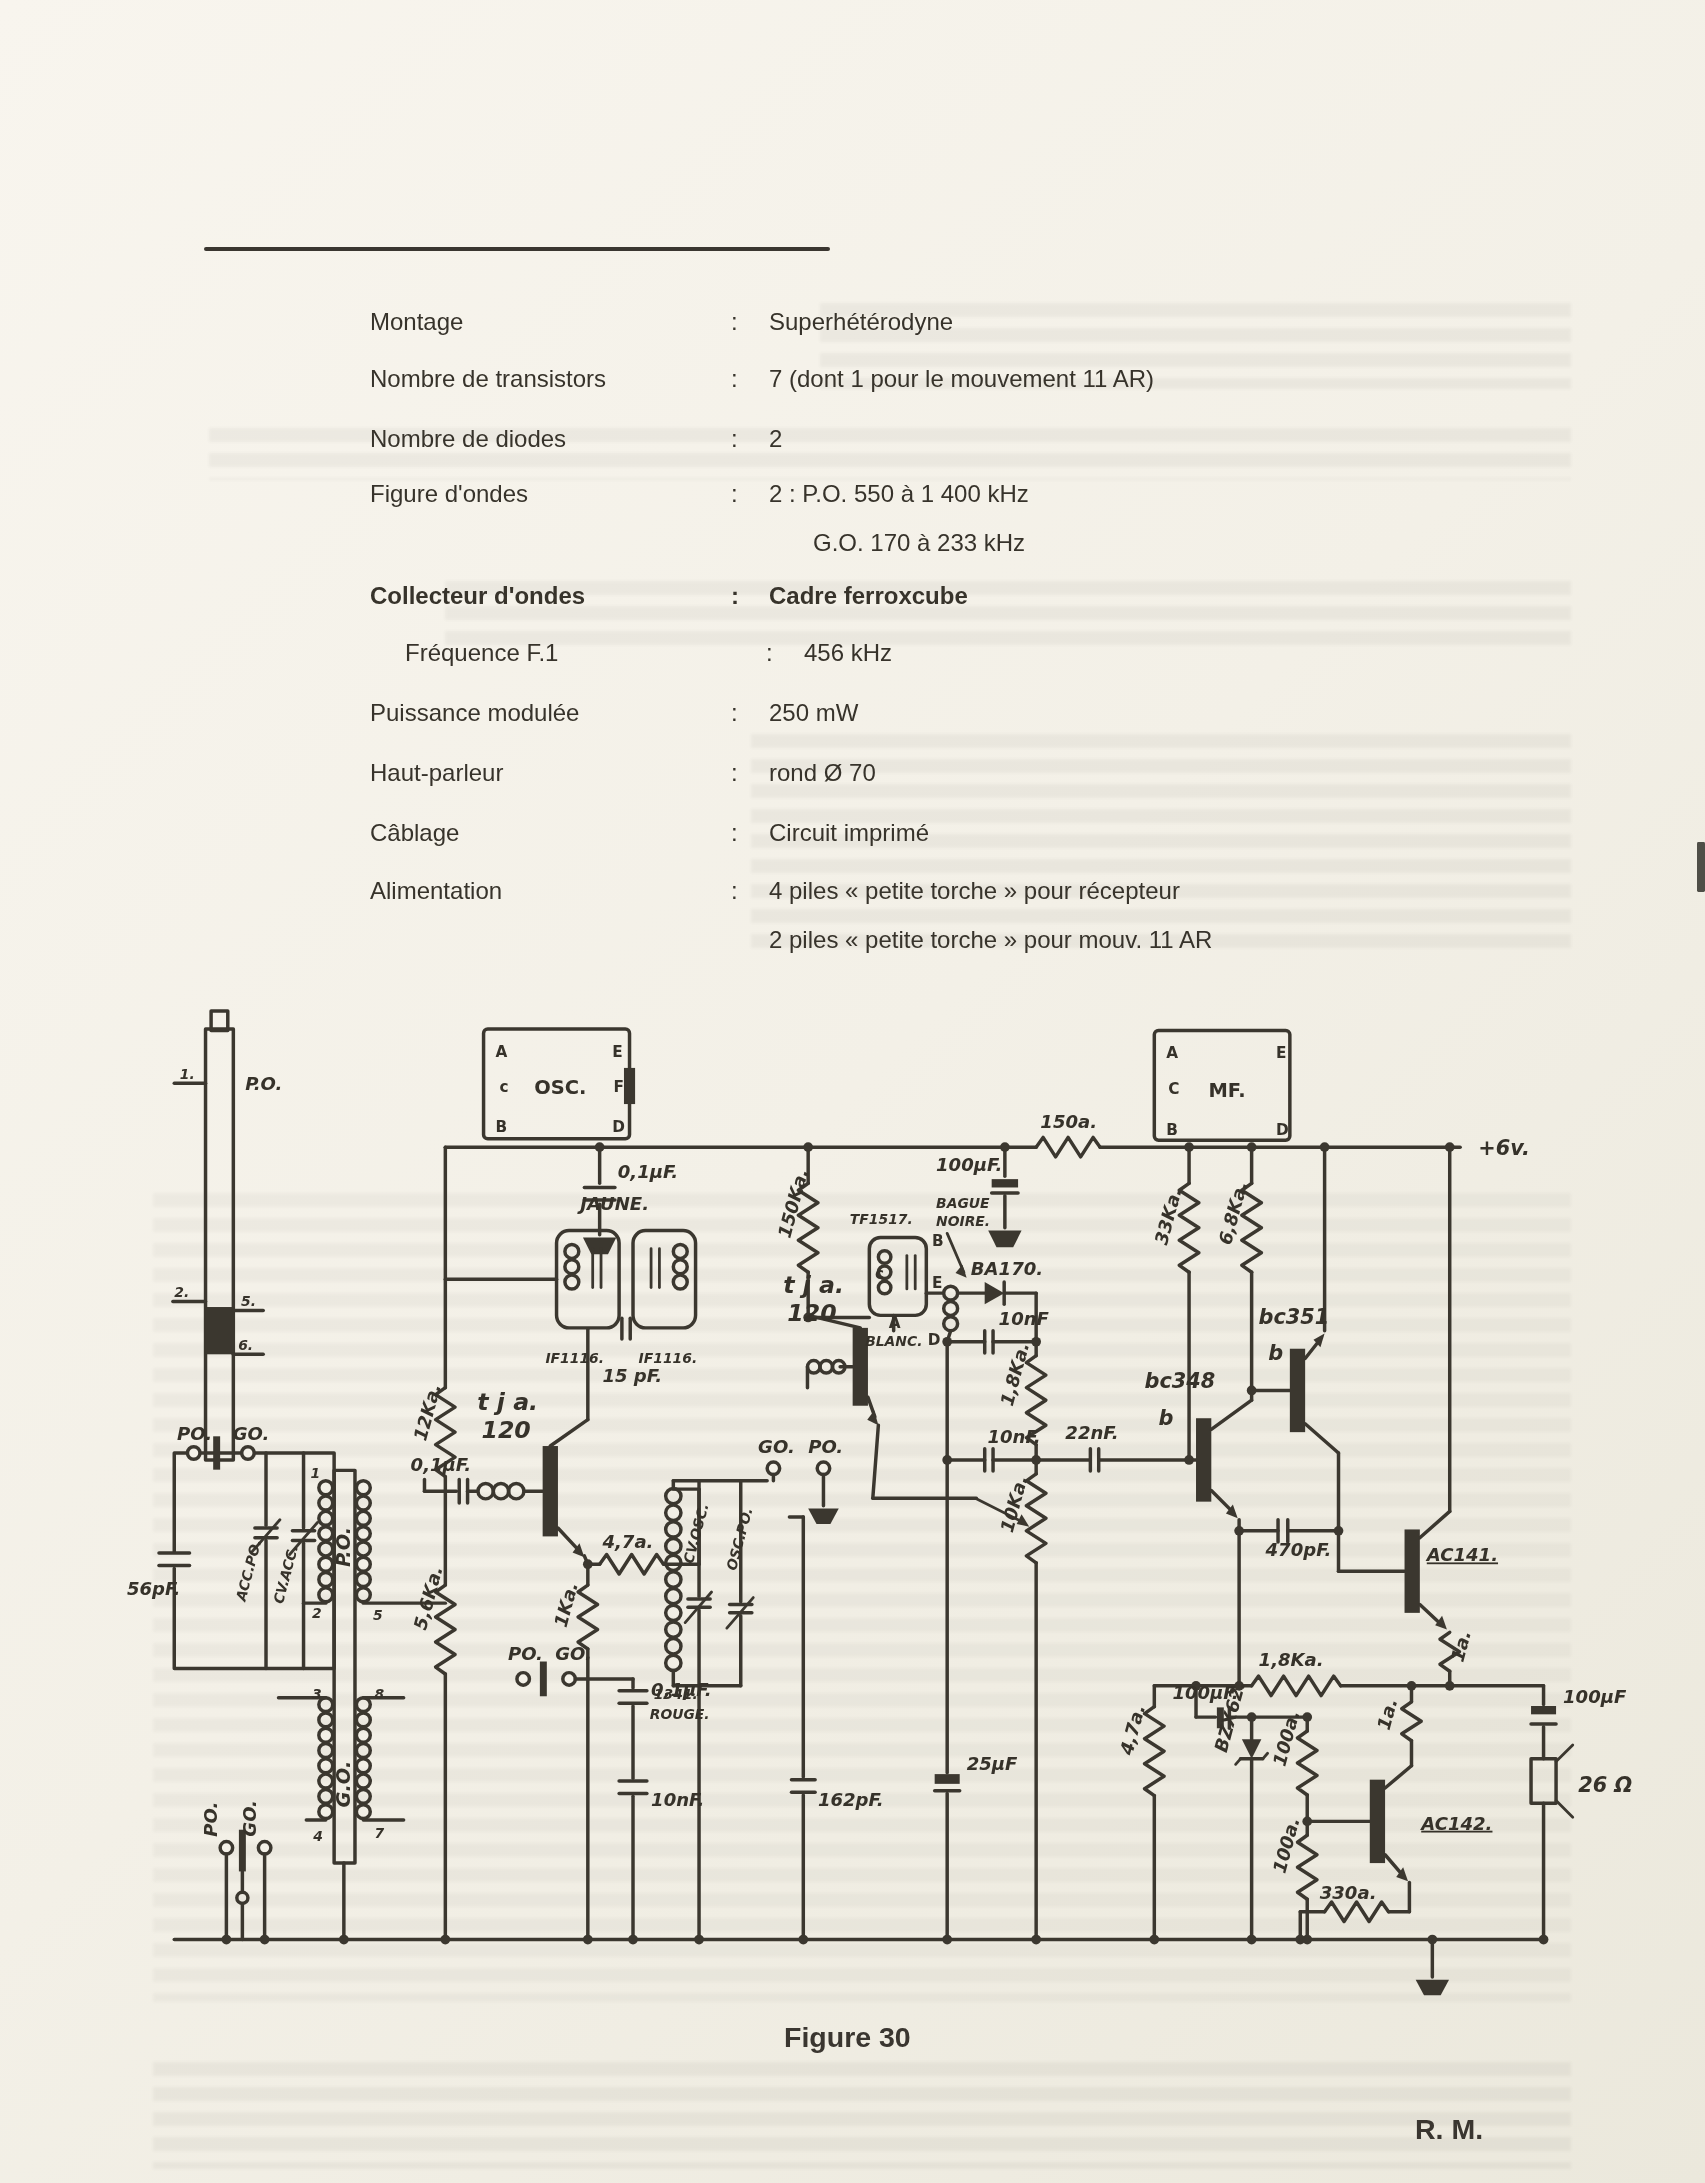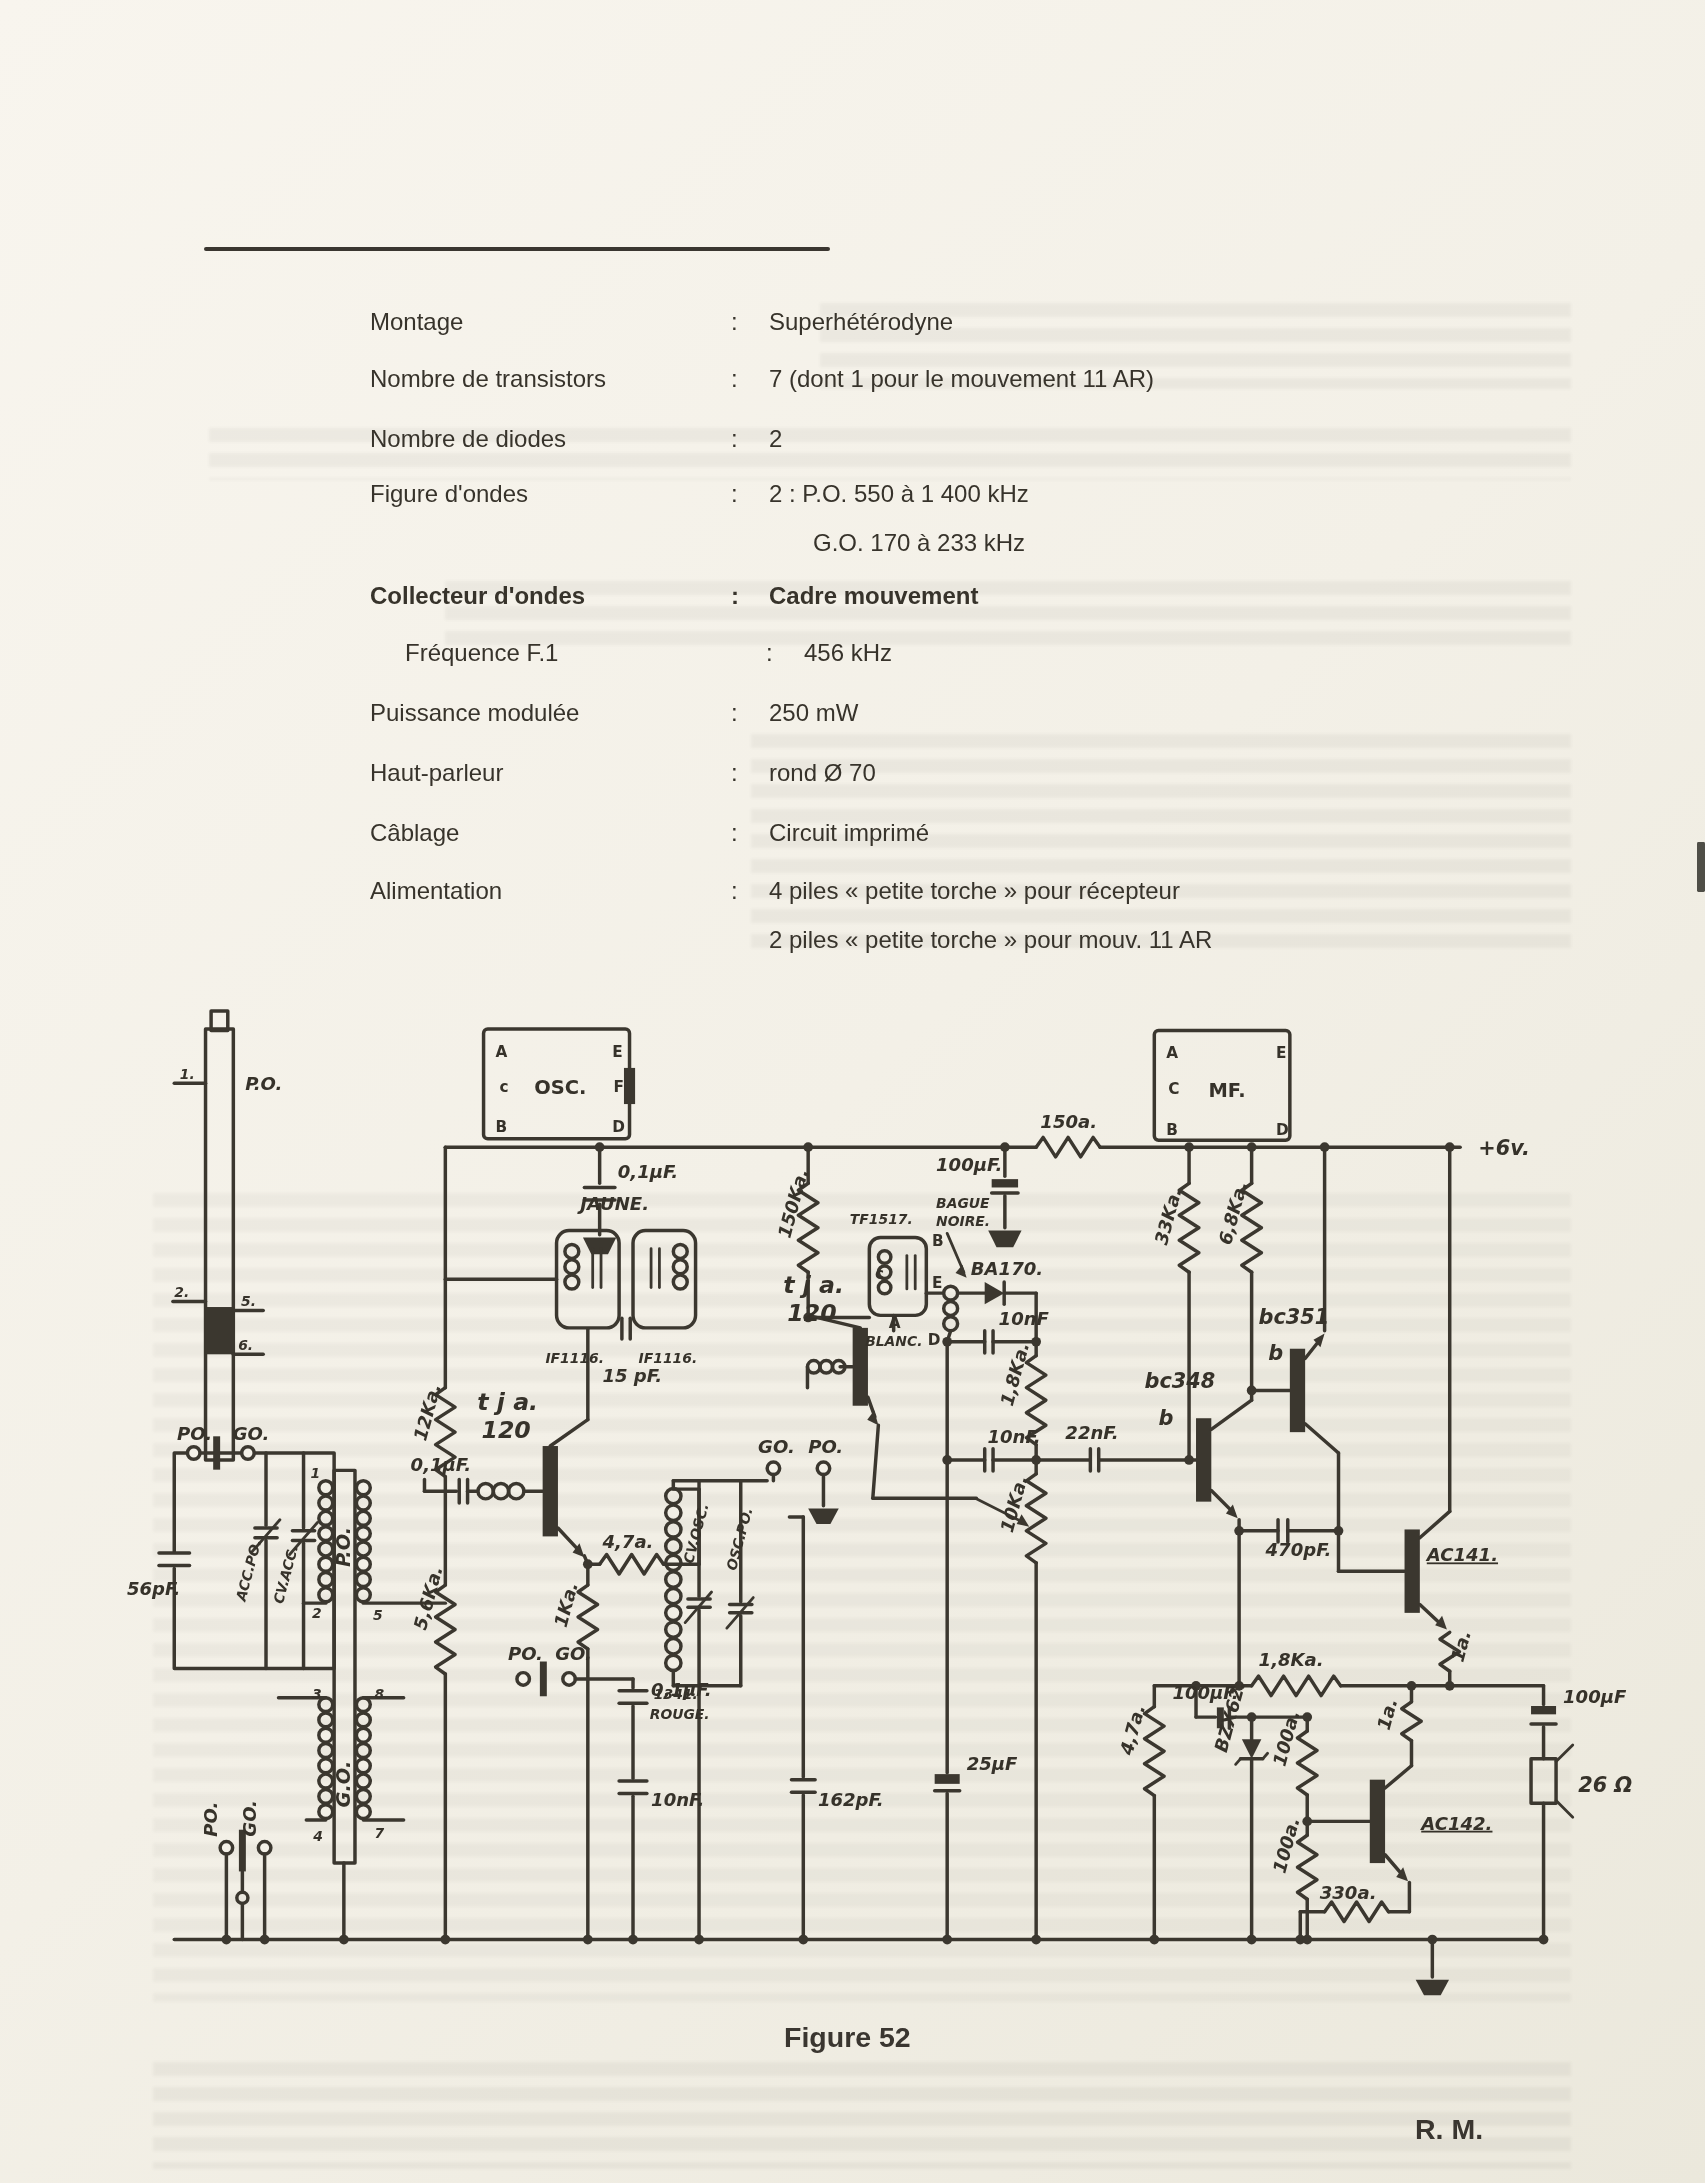--- a/index.html
+++ b/index.html
@@ -84,21 +84,21 @@
       <span class="spec-value ind2">
         <span class="v1">2 : P.O. 550 à 1 400 kHz</span>
         <span class="v2">G.O. 170 à 233 kHz</span>
       </span>
     </div>
 
     <div class="spec-row" style="top: 582px; font-weight: bold;">
       <span class="spec-label">Collecteur d'ondes</span>
       <span class="spec-colon">:</span>
       <span class="spec-value">
-        <span class="v1">Cadre mouvement</span>
+        <span class="v1">Cadre ferroxcube</span>
         
       </span>
     </div>
 
     <div class="spec-row" style="top: 639px; margin-left: 35px;">
       <span class="spec-label">Fréquence F.1</span>
       <span class="spec-colon">:</span>
       <span class="spec-value">
         <span class="v1">456 kHz</span>
         
@@ -620,17 +620,17 @@
         <text x="698" y="948" class="slabel">GO.</text>
         <text x="836" y="1000" class="slabel">0,1µF.</text>
         <text x="836" y="1158" class="slabel">10nF.</text>
         <text x="1076" y="1158" class="slabel">162pF.</text>
         <text x="1290" y="1106" class="slabel">25µF</text>
         <text x="212" y="1202" class="slabel" transform="rotate(-90 212 1202)">PO.</text>
         <text x="268" y="1202" class="slabel" transform="rotate(-90 268 1202)">GO.</text>
       </g>
   </svg>
 
-  <div class="figcap">Figure 52</div>
+  <div class="figcap">Figure 30</div>
   <div class="rm">R. M.</div>
   <div class="edge-mark"></div>
 </div>
 
 
 </body></html>

